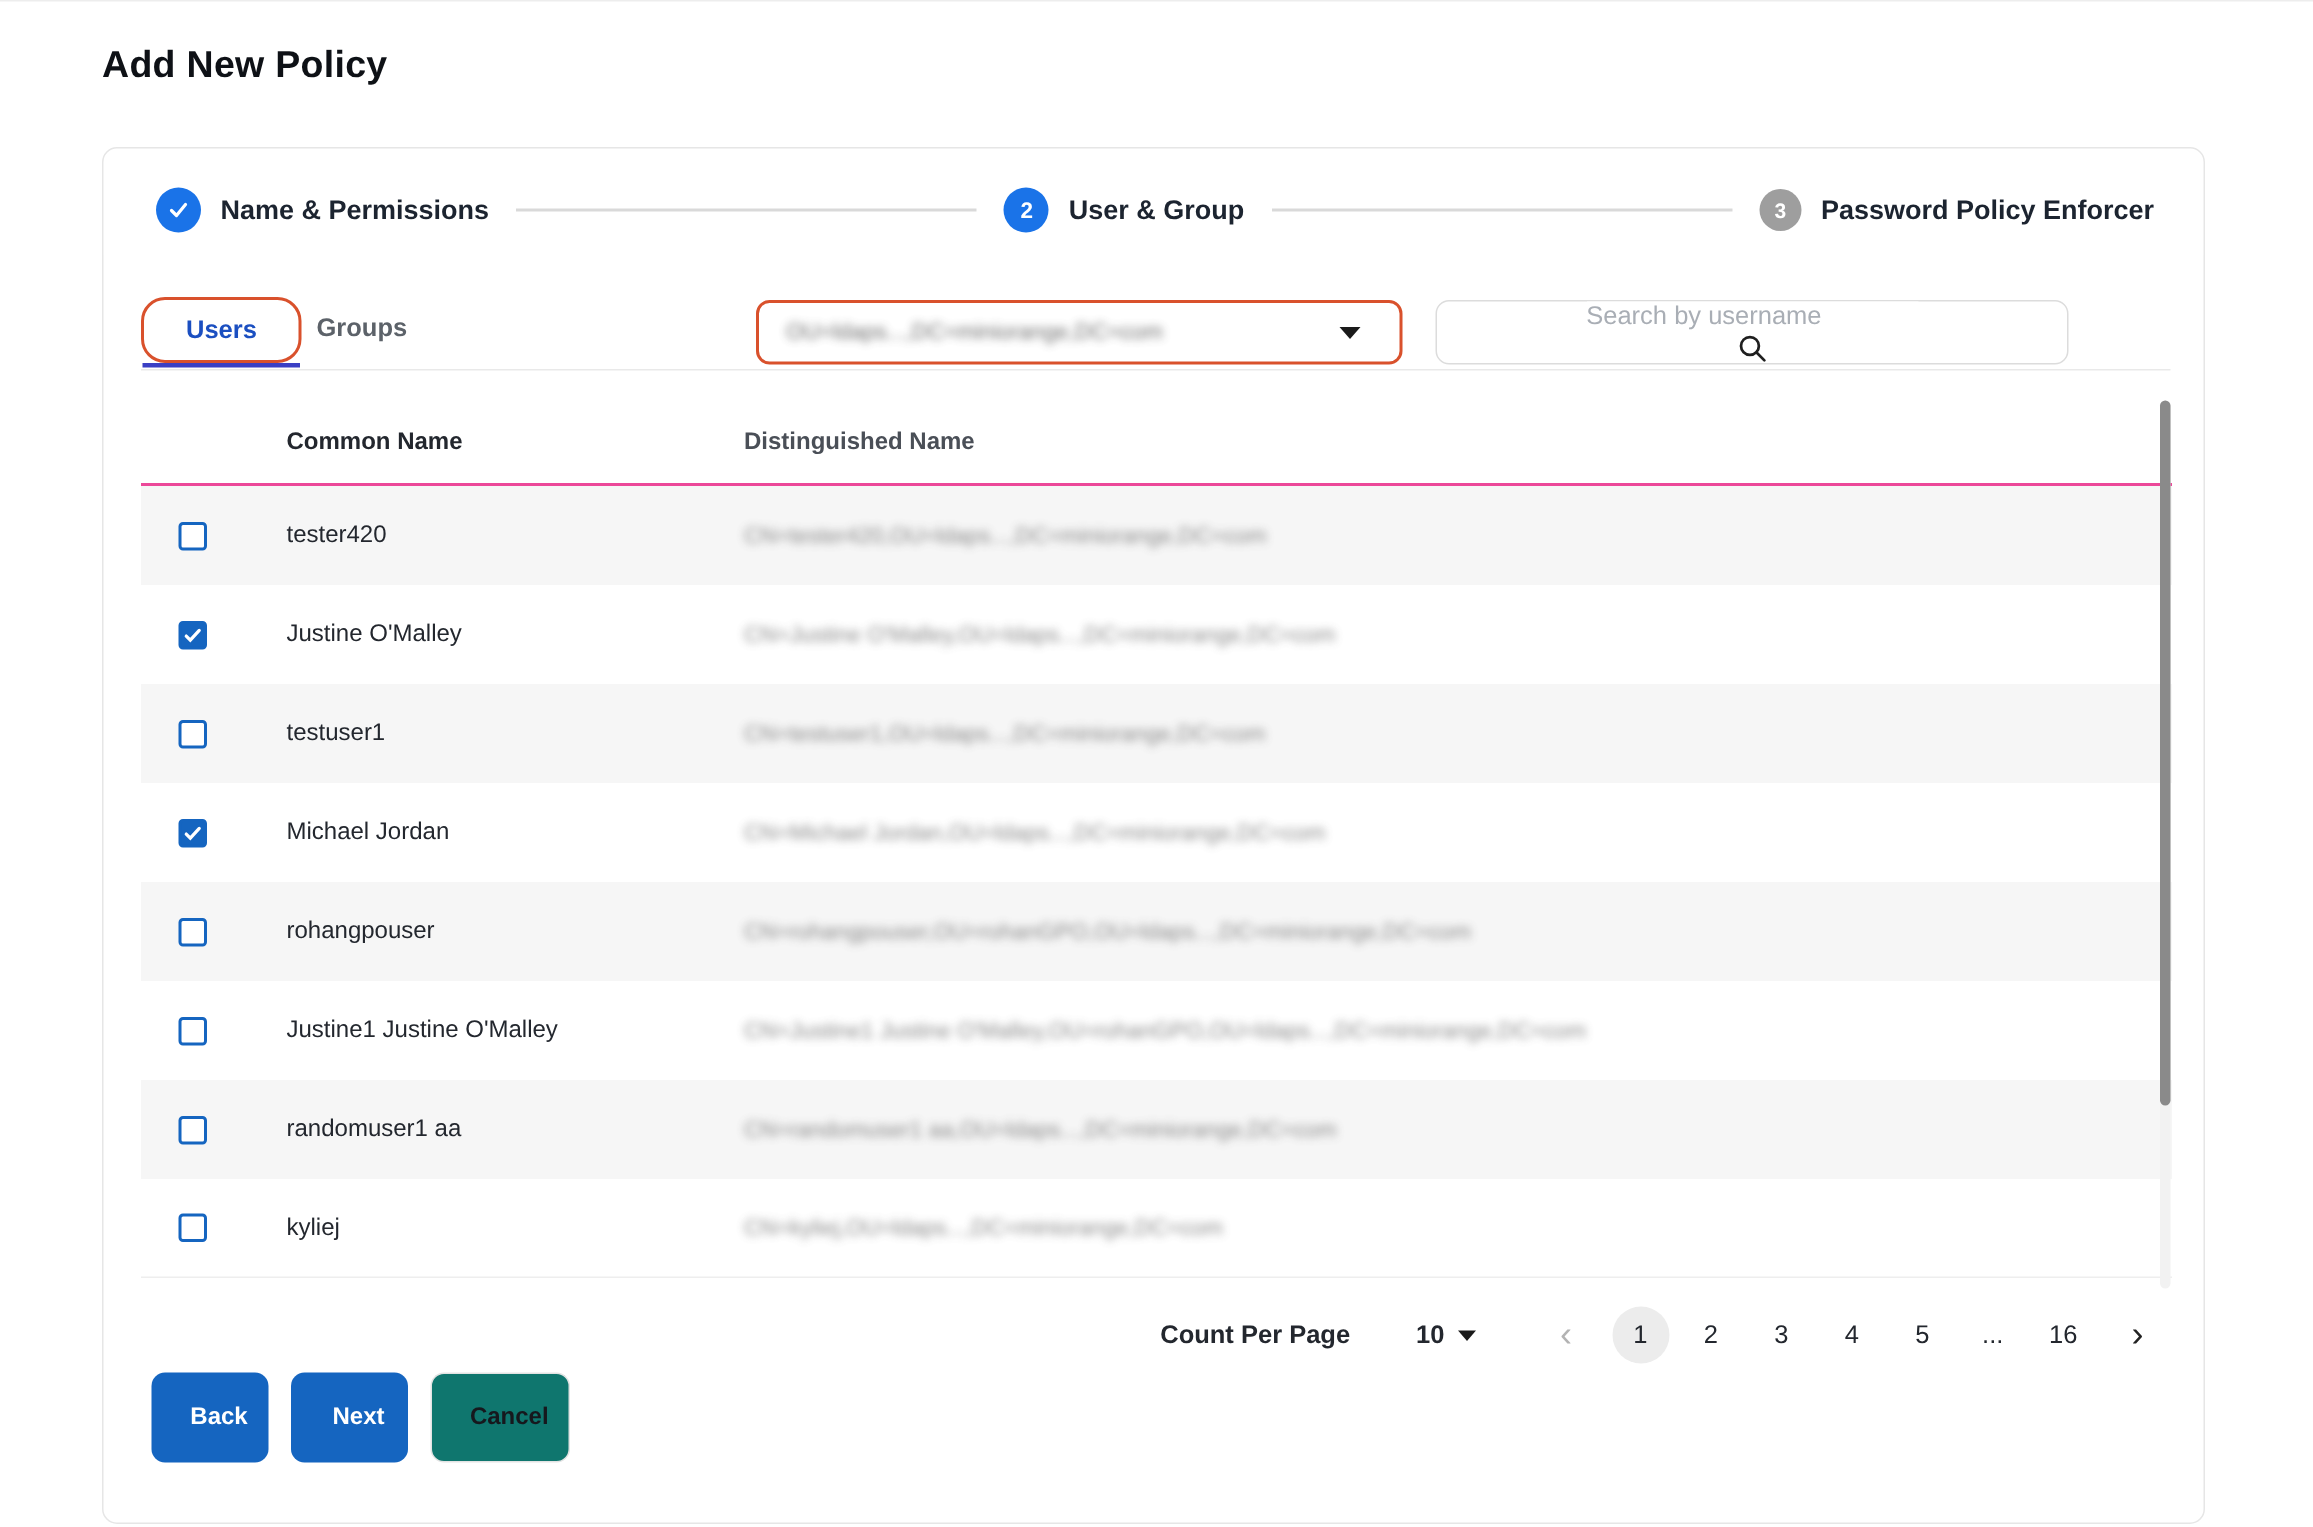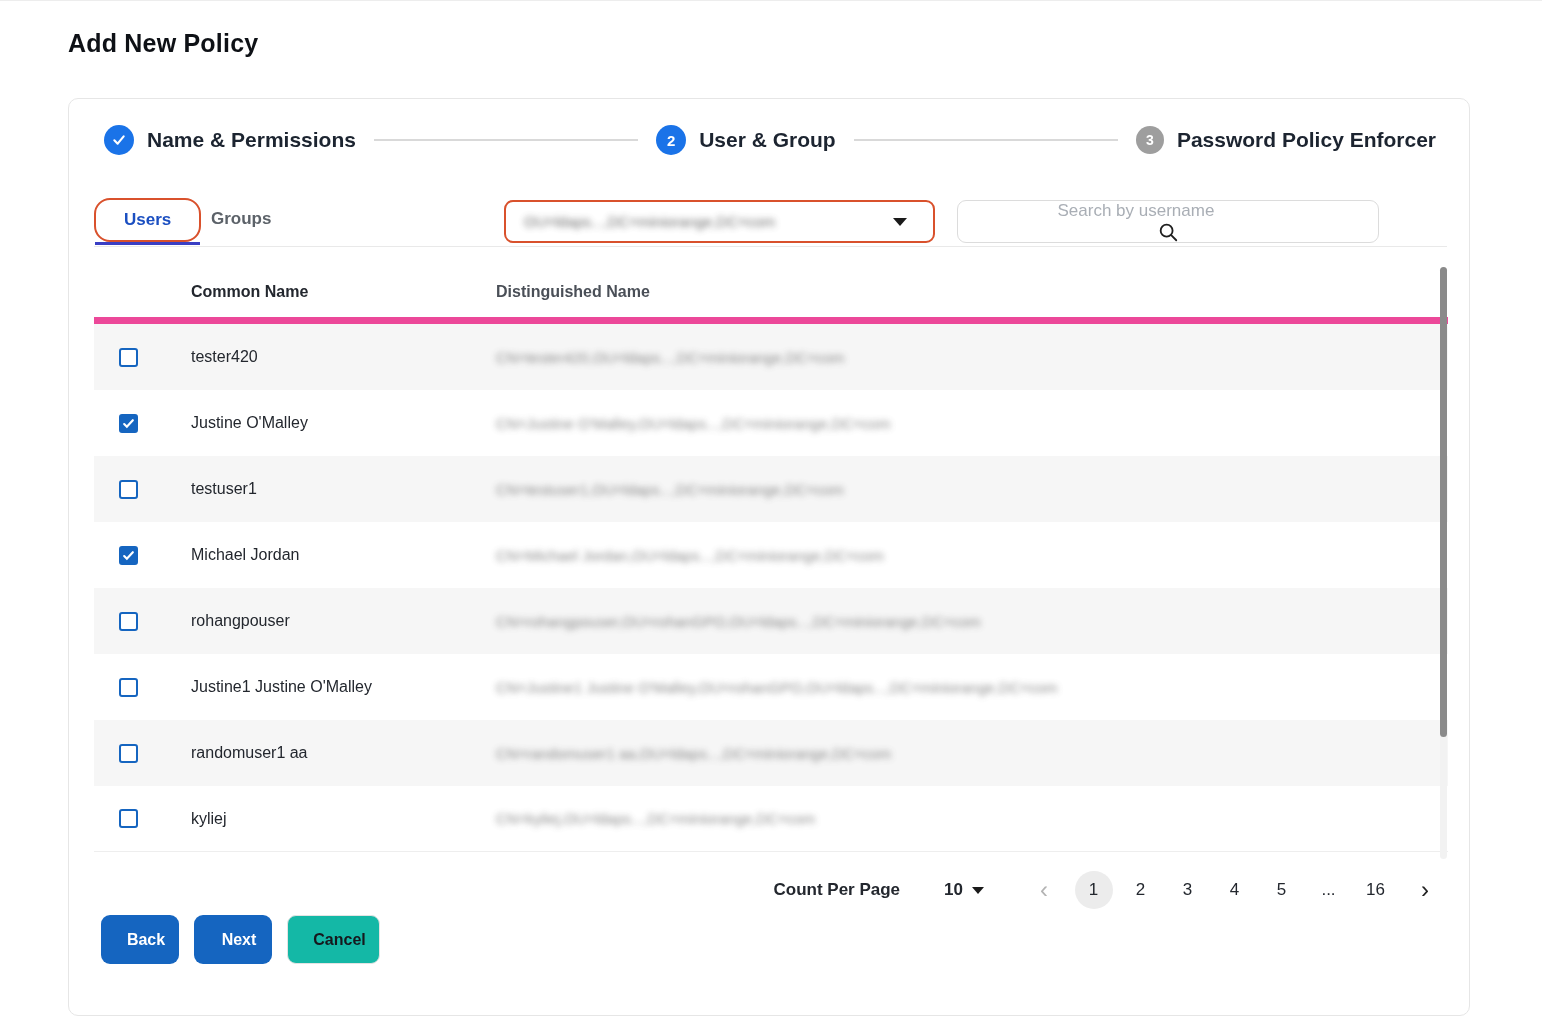--- a/index.html
+++ b/index.html
@@ -30,21 +30,21 @@
   }
   .step { display: flex; align-items: center; gap: 13px; }
   .step-circle {
     width: 30px; height: 30px; border-radius: 50%;
     display: flex; align-items: center; justify-content: center;
     color: #fff; font-size: 15px; font-weight: 600; flex: 0 0 auto;
   }
   .step-circle.done, .step-circle.active { background: #1a73e8; }
   .step-circle.pending { background: #9e9e9e; width: 28px; height: 28px; font-size: 14px; }
   .step-circle svg { width: 16px; height: 16px; }
-  .step-label { font-size: 21px; font-weight: 600; color: #1c2430; white-space: nowrap; }
+  .step-label { font-size: 18px; font-weight: 600; color: #1c2430; white-space: nowrap; }
   .step-line { flex: 1 1 auto; height: 2px; background: #d9d9d9; margin: 0 18px; }
   
   .tab-users {
     position: absolute; left: 25px; top: 99px;
     border: 2px solid #d9512c; border-radius: 16px;
     padding: 10px 28px; font-size: 17px; font-weight: 700; color: #1b4fc1;
     background: #fff; cursor: pointer;
   }
   .tab-users::after {
     content: ""; position: absolute; left: -1px; right: -1px; bottom: -5px;
@@ -79,21 +79,21 @@
   .search-box input {
     flex: 1; border: none; outline: none; font-size: 17px;
     font-family: "Liberation Sans", sans-serif; color: #333;
   }
   .search-box input::placeholder { color: #a9aeb5; }
   .search-icon { width: 22px; height: 22px; flex: 0 0 auto; cursor: pointer; }
   
   .table { position: absolute; left: 25px; top: 168px; width: 1354px; }
   .t-header {
     display: flex; align-items: center; height: 57px;
-    border-bottom: 7px solid #ec4899;
+    border-bottom: 2px solid #ec4899;
     font-size: 16px; font-weight: 700; color: #4a4f57; justify-content: space-between;
   }
   .t-row { display: flex; align-items: center; height: 66px; font-size: 16px; }
   .t-row:nth-child(even) { background: #f6f6f6; }
   .t-row:last-child { border-bottom: 1px solid #eeeeee; }
   .col-check { width: 97px; padding-left: 25px; display: flex; align-items: center; }
   .col-name { width: 305px; color: #23272e; }
   .col-dn { flex: 1; color: #6e6e6e; font-size: 15px; white-space: nowrap; overflow: hidden; }
   .blurred { filter: blur(3px); opacity: 0.8; }
   .checkbox {
@@ -132,26 +132,26 @@
   .page-item {
     min-width: 38px; height: 38px; margin: 0 4.5px;
     display: flex; align-items: center; justify-content: center;
     font-size: 17px; color: #23272e; border-radius: 50%; cursor: pointer;
   }
   .page-item.current { background: #ececec; }
   .page-item.ellipsis { cursor: default; }
   
   .footer-btns { position: absolute; left: 32px; top: 816px; display: flex; gap: 15px; }
   .btn {
-    height: 49px; border-radius: 9px; border: none; cursor: pointer;
+    height: 60px; border-radius: 9px; border: none; cursor: pointer;
     font-family: "Liberation Sans", sans-serif; font-size: 16px; font-weight: 700;
     display: flex; align-items: center; justify-content: center; padding-left: 12px;
   }
   .btn-primary { background: #1565c0; color: #ffffff; width: 78px; }
-  .btn-cancel { background: #14b8a6; color: #16181d; width: 93px; border: 1px solid #e3e3e3; }
+  .btn-cancel { background: #0f766e; color: #16181d; width: 93px; border: 1px solid #e3e3e3; }
 </style>
 </head>
 <body>
 
 <h1 class="page-title">Add New Policy</h1>
 
 <div class="card">
 
   <div class="stepper">
     <div class="step">

